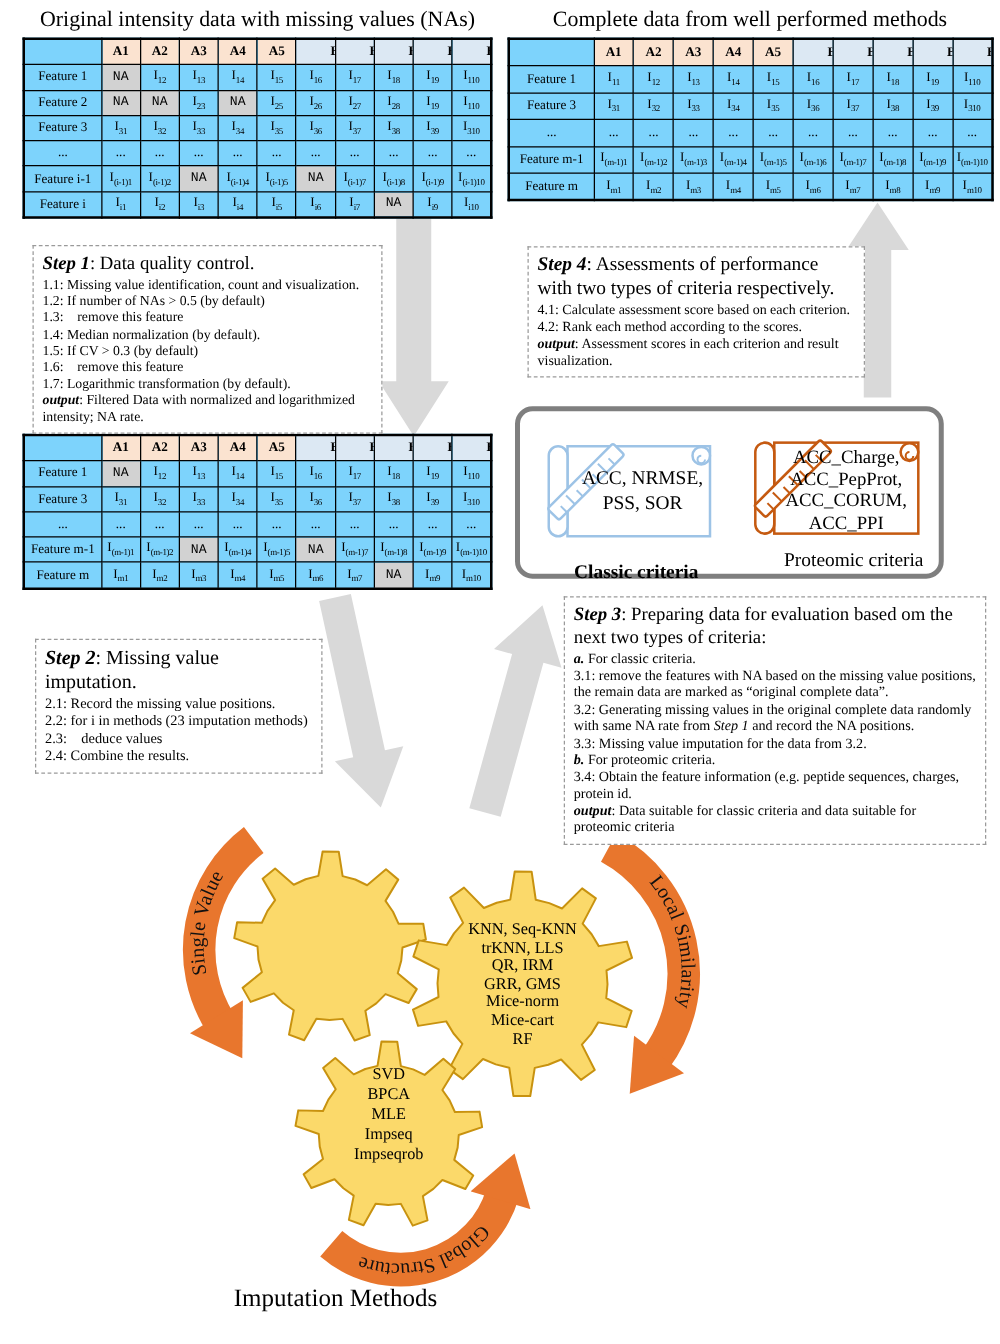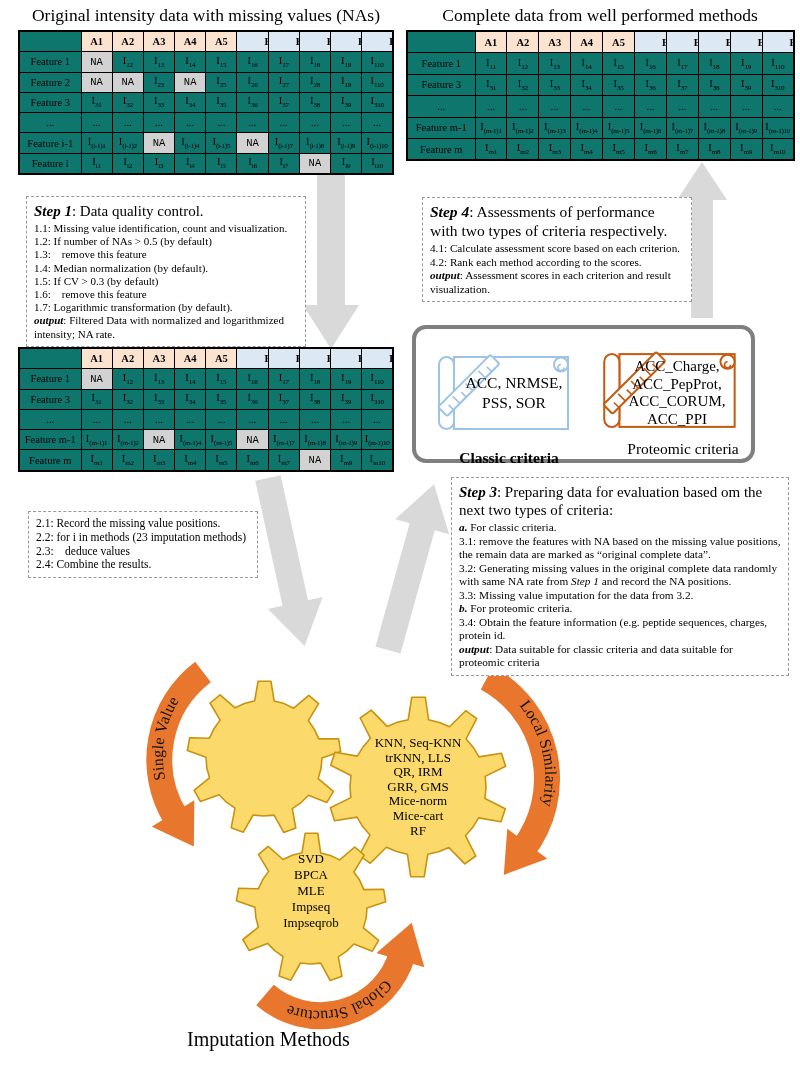--- a/index.html
+++ b/index.html
@@ -3,21 +3,21 @@
 <meta charset="utf-8">
 <style>
   html,body{margin:0;padding:0;background:#fff;}
   #fig{position:relative;width:800px;height:1075px;background:#fff;overflow:hidden;
        font-family:"Liberation Serif","DejaVu Serif",serif;color:#000;}
   .abs{position:absolute;}
   .title{font-size:17.5px;text-align:center;}
   .caption{font-size:20px;text-align:left;}
 
   
-  .dtable{border-collapse:collapse;table-layout:fixed;border:2.5px solid #000;background:#0f766e;}
+  .dtable{border-collapse:collapse;table-layout:fixed;border:2.5px solid #000;background:#7dd3fc;}
   .dtable td,.dtable th{border:1.4px solid #000;text-align:center;vertical-align:middle;
        font-size:10.5px;font-weight:normal;padding:0;overflow:hidden;white-space:nowrap;}
   .dtable th{font-weight:bold;}
   .dtable .ha{background:var(--c-group-a-header,#FCE4D6);}
   .dtable .hb{background:var(--c-group-b-header,#DDEBF7);padding-left:27px;}
   .dtable .na{background:var(--c-na-cell,#D3D3D3);font-family:Liberation Mono, monospace;}
   .dtable sub{font-size:0.68em;letter-spacing:-0.3px;}
   .rh19 td,.rh19 th{height:19.3px;}
   .rh20 td,.rh20 th{height:20.4px;}
 
@@ -428,20 +428,21 @@
   <div id="step4" class="abs stepbox" style="left:422px;top:197px;width:270px;">
     <div class="t"><b><i>Step 4</i></b>: Assessments of performance with two types of criteria respectively.</div>
     <div>
         <div class="ln">4.1: Calculate assessment score based on each criterion.</div>
         <div class="ln">4.2: Rank each method according to the scores.</div>
         <div class="ln"><b><i>output</i></b>: Assessment scores in each criterion and result visualization.</div>
       </div>
   </div>
 
   <div id="step2" class="abs stepbox" style="left:28px;top:511px;width:230px;">
+    <div class="t"><b><i>Step 2</i></b>: Missing value imputation.</div>
     <div>
         <div class="ln">2.1: Record the missing value positions.</div>
         <div class="ln">2.2: for i in methods (23 imputation methods)</div>
         <div class="ln">2.3:    deduce values</div>
         <div class="ln">2.4: Combine the results.</div>
       </div>
   </div>
 
   <div id="step3" class="abs stepbox" style="left:451px;top:477px;width:338px;">
     <div class="t"><b><i>Step 3</i></b>: Preparing data for evaluation based om the next two types of criteria:</div>

